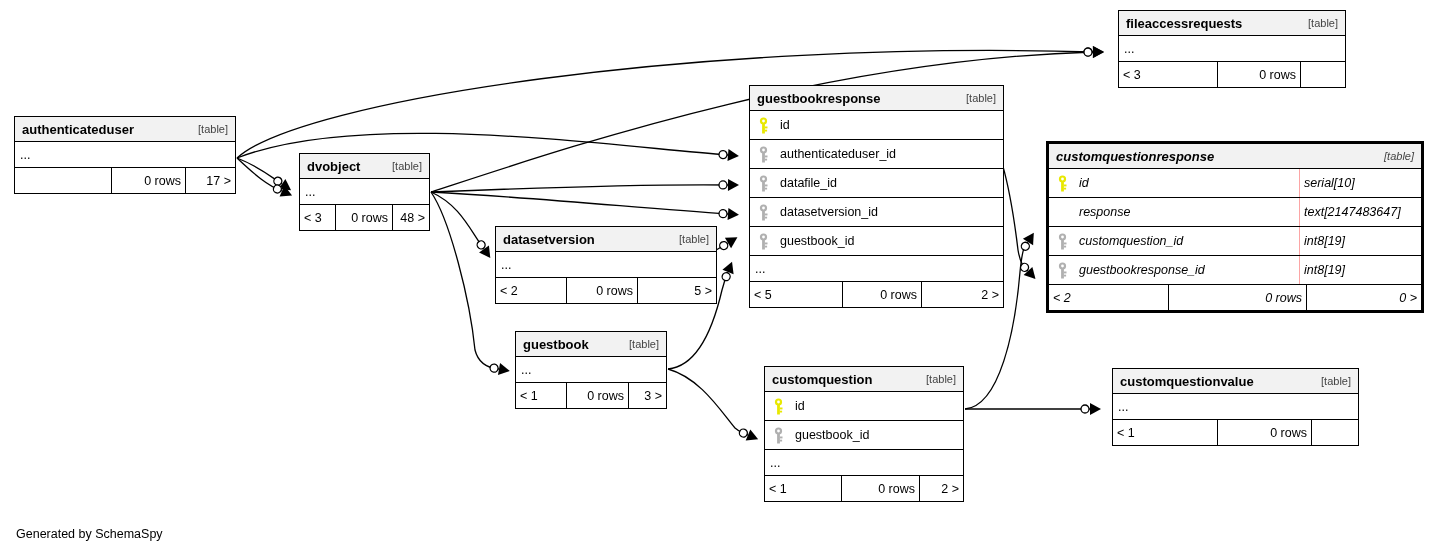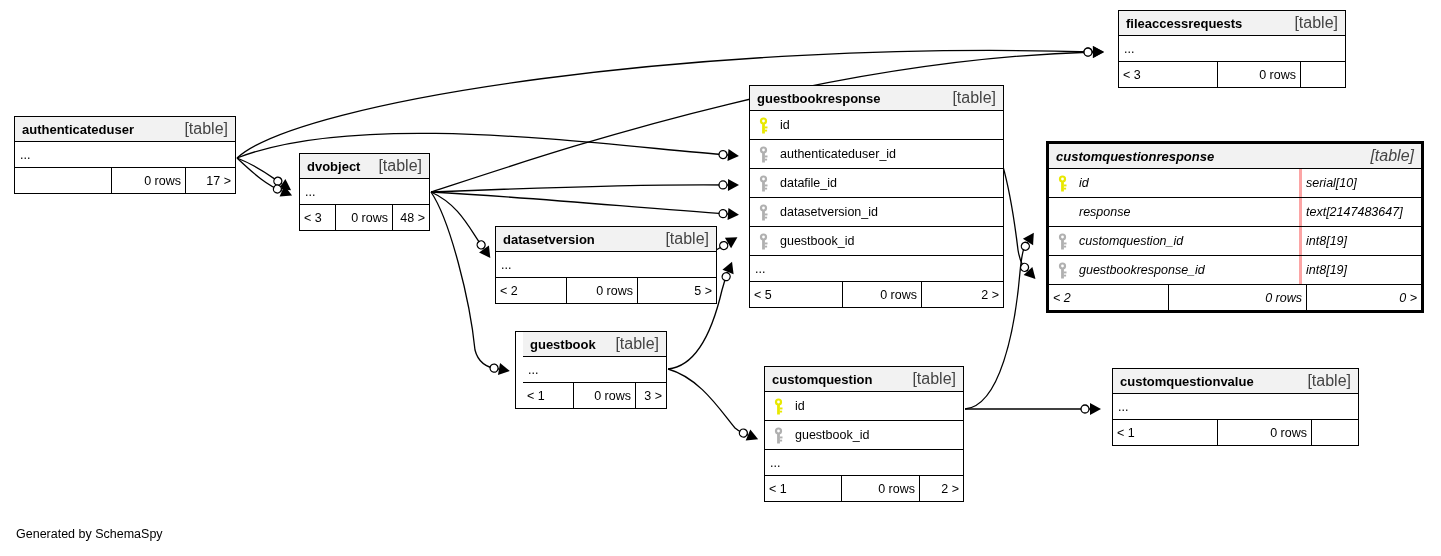--- a/index.html
+++ b/index.html
@@ -51,21 +51,21 @@
     box-sizing: border-box;
   }
   .tbl-name {
     font-weight: bold;
     font-size: 13px;
     white-space: nowrap;
   }
   .tbl-tag {
     margin-left: auto;
     color: #444444;
-    font-size: 16px;
+    font-size: 11px;
     padding-left: 12px;
     white-space: nowrap;
   }
   .col-row {
     height: 29px;
     border-bottom: 1px solid #000000;
     display: flex;
     align-items: center;
     box-sizing: border-box;
   }
@@ -77,21 +77,21 @@
     justify-content: center;
   }
   .col-name {
     flex: 1 1 auto;
     padding-left: 4px;
     white-space: nowrap;
     overflow: hidden;
   }
   .col-type {
     flex: 0 0 auto;
-    border-left: 3px solid #fca5a5;
+    border-left: 1px solid #fca5a5;
     height: 100%;
     display: flex;
     align-items: center;
     padding: 0 4px;
     box-sizing: border-box;
     white-space: nowrap;
   }
   .ellipsis-row {
     height: 26px;
     border-bottom: 1px solid #000000;
@@ -242,21 +242,21 @@
           <span class="tbl-name">datasetversion</span>
           <span class="tbl-tag">[table]</span>
         </div>
         <div class="ellipsis-row">...</div>
         <div class="foot">
           <span class="foot-cell c1" style="width:70px">&lt; 2</span>
           <span class="foot-cell c2" style="width:72px">0 rows</span>
           <span class="foot-cell c3" style="flex:1 1 auto">5 &gt;</span>
         </div>
       </div>
-      <div class="tbl" style="left: 515px; top: 331px; width: 152px; padding-left: 7px;">
+      <div class="tbl" style="left: 515px; top: 331px; width: 152px;">
         <div class="tbl-head">
           <span class="tbl-name">guestbook</span>
           <span class="tbl-tag">[table]</span>
         </div>
         <div class="ellipsis-row">...</div>
         <div class="foot">
           <span class="foot-cell c1" style="width:50px">&lt; 1</span>
           <span class="foot-cell c2" style="width:63px">0 rows</span>
           <span class="foot-cell c3" style="flex:1 1 auto">3 &gt;</span>
         </div>

